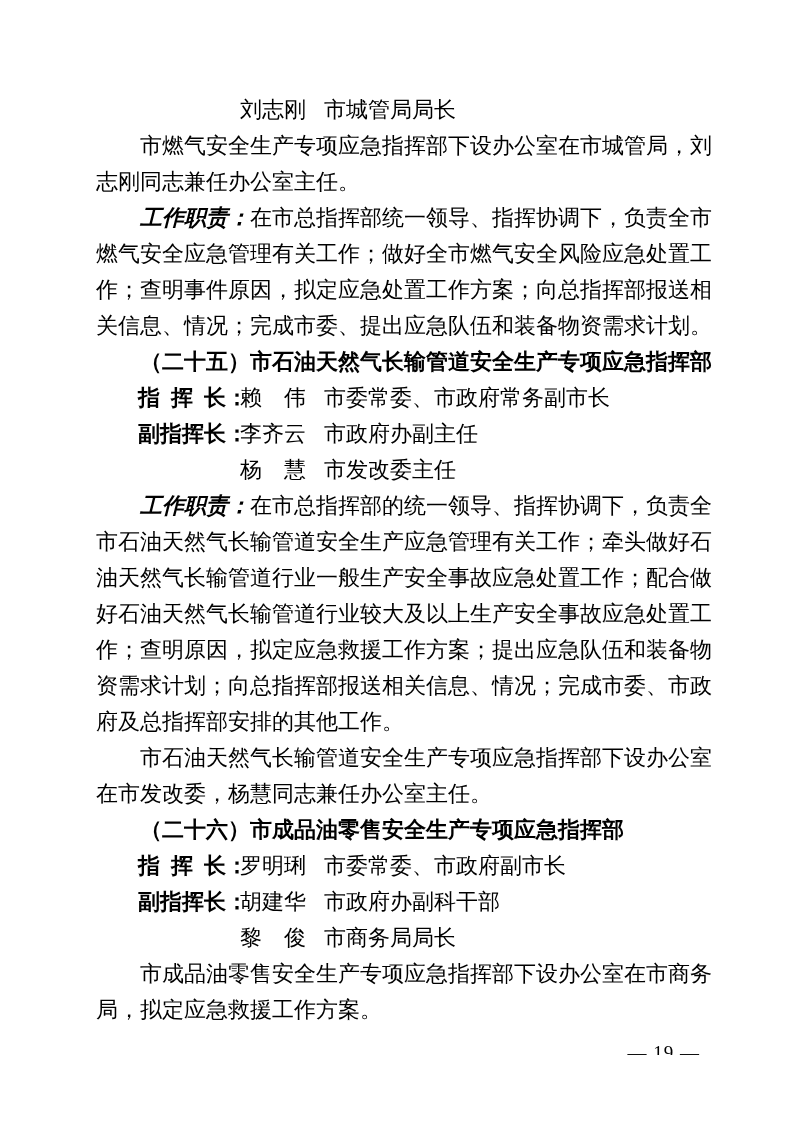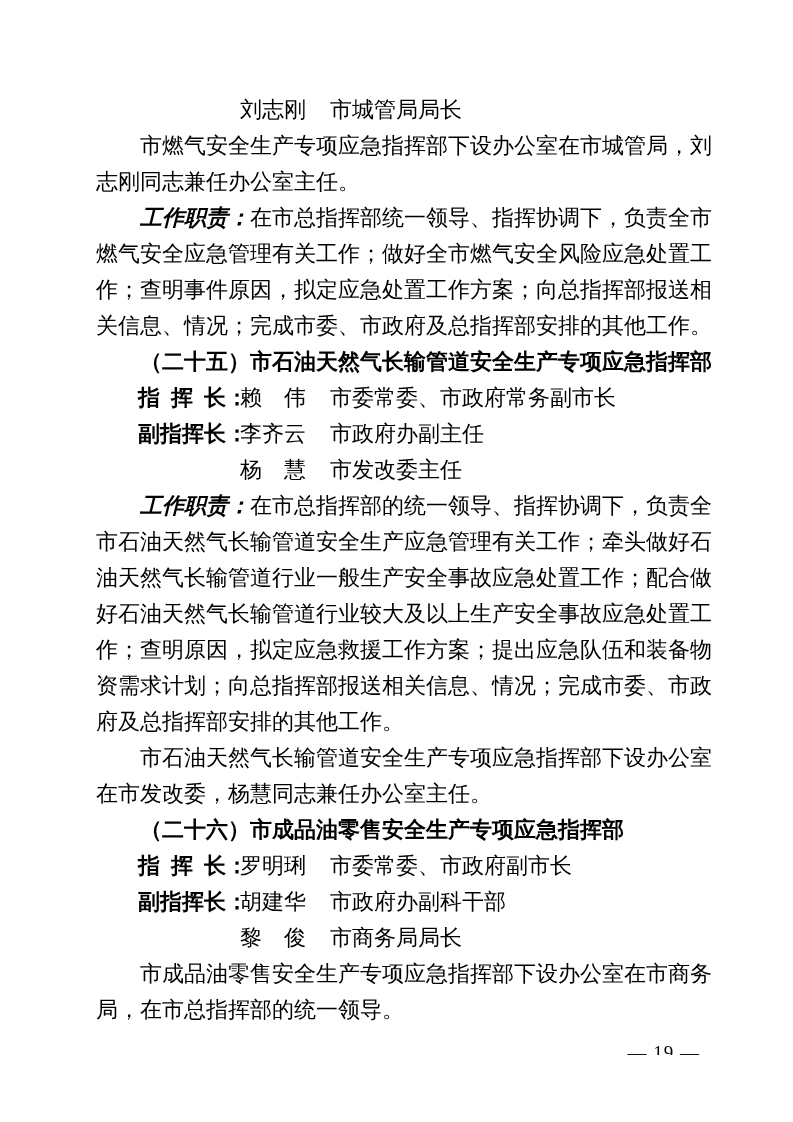--- a/index.html
+++ b/index.html
@@ -56,21 +56,21 @@
     flex: 0 0 14px;
     font-weight: 700;
     overflow: visible;
   }
   .role-name {
     display: inline-block;
     width: 66px;
     flex: 0 0 66px;
   }
   .role-title {
-    margin-left: 24px;
+    margin-left: 18px;
   }
   .footer {
     position: absolute;
     top: 1042px;
     right: 93px;
     font-size: 19px;
     line-height: 22px;
     letter-spacing: 1px;
     text-align: center;
   }
@@ -83,21 +83,21 @@
 
     <div class="role-row">
       <span class="role-label"></span>
         <span class="role-colon"></span>
         <span class="role-name">刘志刚</span>
         <span class="role-title">市城管局局长</span>
     </div>
 
     <p class="para">市燃气安全生产专项应急指挥部下设办公室在市城管局，刘志刚同志兼任办公室主任。</p>
 
-    <p class="para"><b class="inline-label">工作职责：</b><span>在市总指挥部统一领导、指挥协调下，负责全市燃气安全应急管理有关工作；做好全市燃气安全风险应急处置工作；查明事件原因，拟定应急处置工作方案；向总指挥部报送相关信息、情况；完成市委、市政府及总指挥部安排的其他工作。</span></p>
+    <p class="para"><b class="inline-label">工作职责：</b><span>在市总指挥部统一领导、指挥协调下，负责全市燃气安全应急管理有关工作；做好全市燃气安全风险应急处置工作；查明事件原因，拟定应急处置工作方案；向总指挥部报送相关信息、情况；完成市委、提出应急队伍和装备物资需求计划。</span></p>
 
     <h2 class="heading">（二十五）市石油天然气长输管道安全生产专项应急指挥部</h2>
 
     <div class="role-row">
       <span class="role-label">指挥长</span>
         <span class="role-colon">：</span>
         <span class="role-name">赖　伟</span>
         <span class="role-title">市委常委、市政府常务副市长</span>
     </div>
     <div class="role-row">
@@ -131,18 +131,18 @@
         <span class="role-name">胡建华</span>
         <span class="role-title">市政府办副科干部</span>
     </div>
     <div class="role-row">
       <span class="role-label"></span>
         <span class="role-colon"></span>
         <span class="role-name">黎　俊</span>
         <span class="role-title">市商务局局长</span>
     </div>
 
-    <p class="para">市成品油零售安全生产专项应急指挥部下设办公室在市商务局，在市总指挥部的统一领导。</p>
+    <p class="para">市成品油零售安全生产专项应急指挥部下设办公室在市商务局，拟定应急救援工作方案。</p>
 
   </div>
 
   <div class="footer">— 19 —</div>
 </div>
 
 </body></html>

